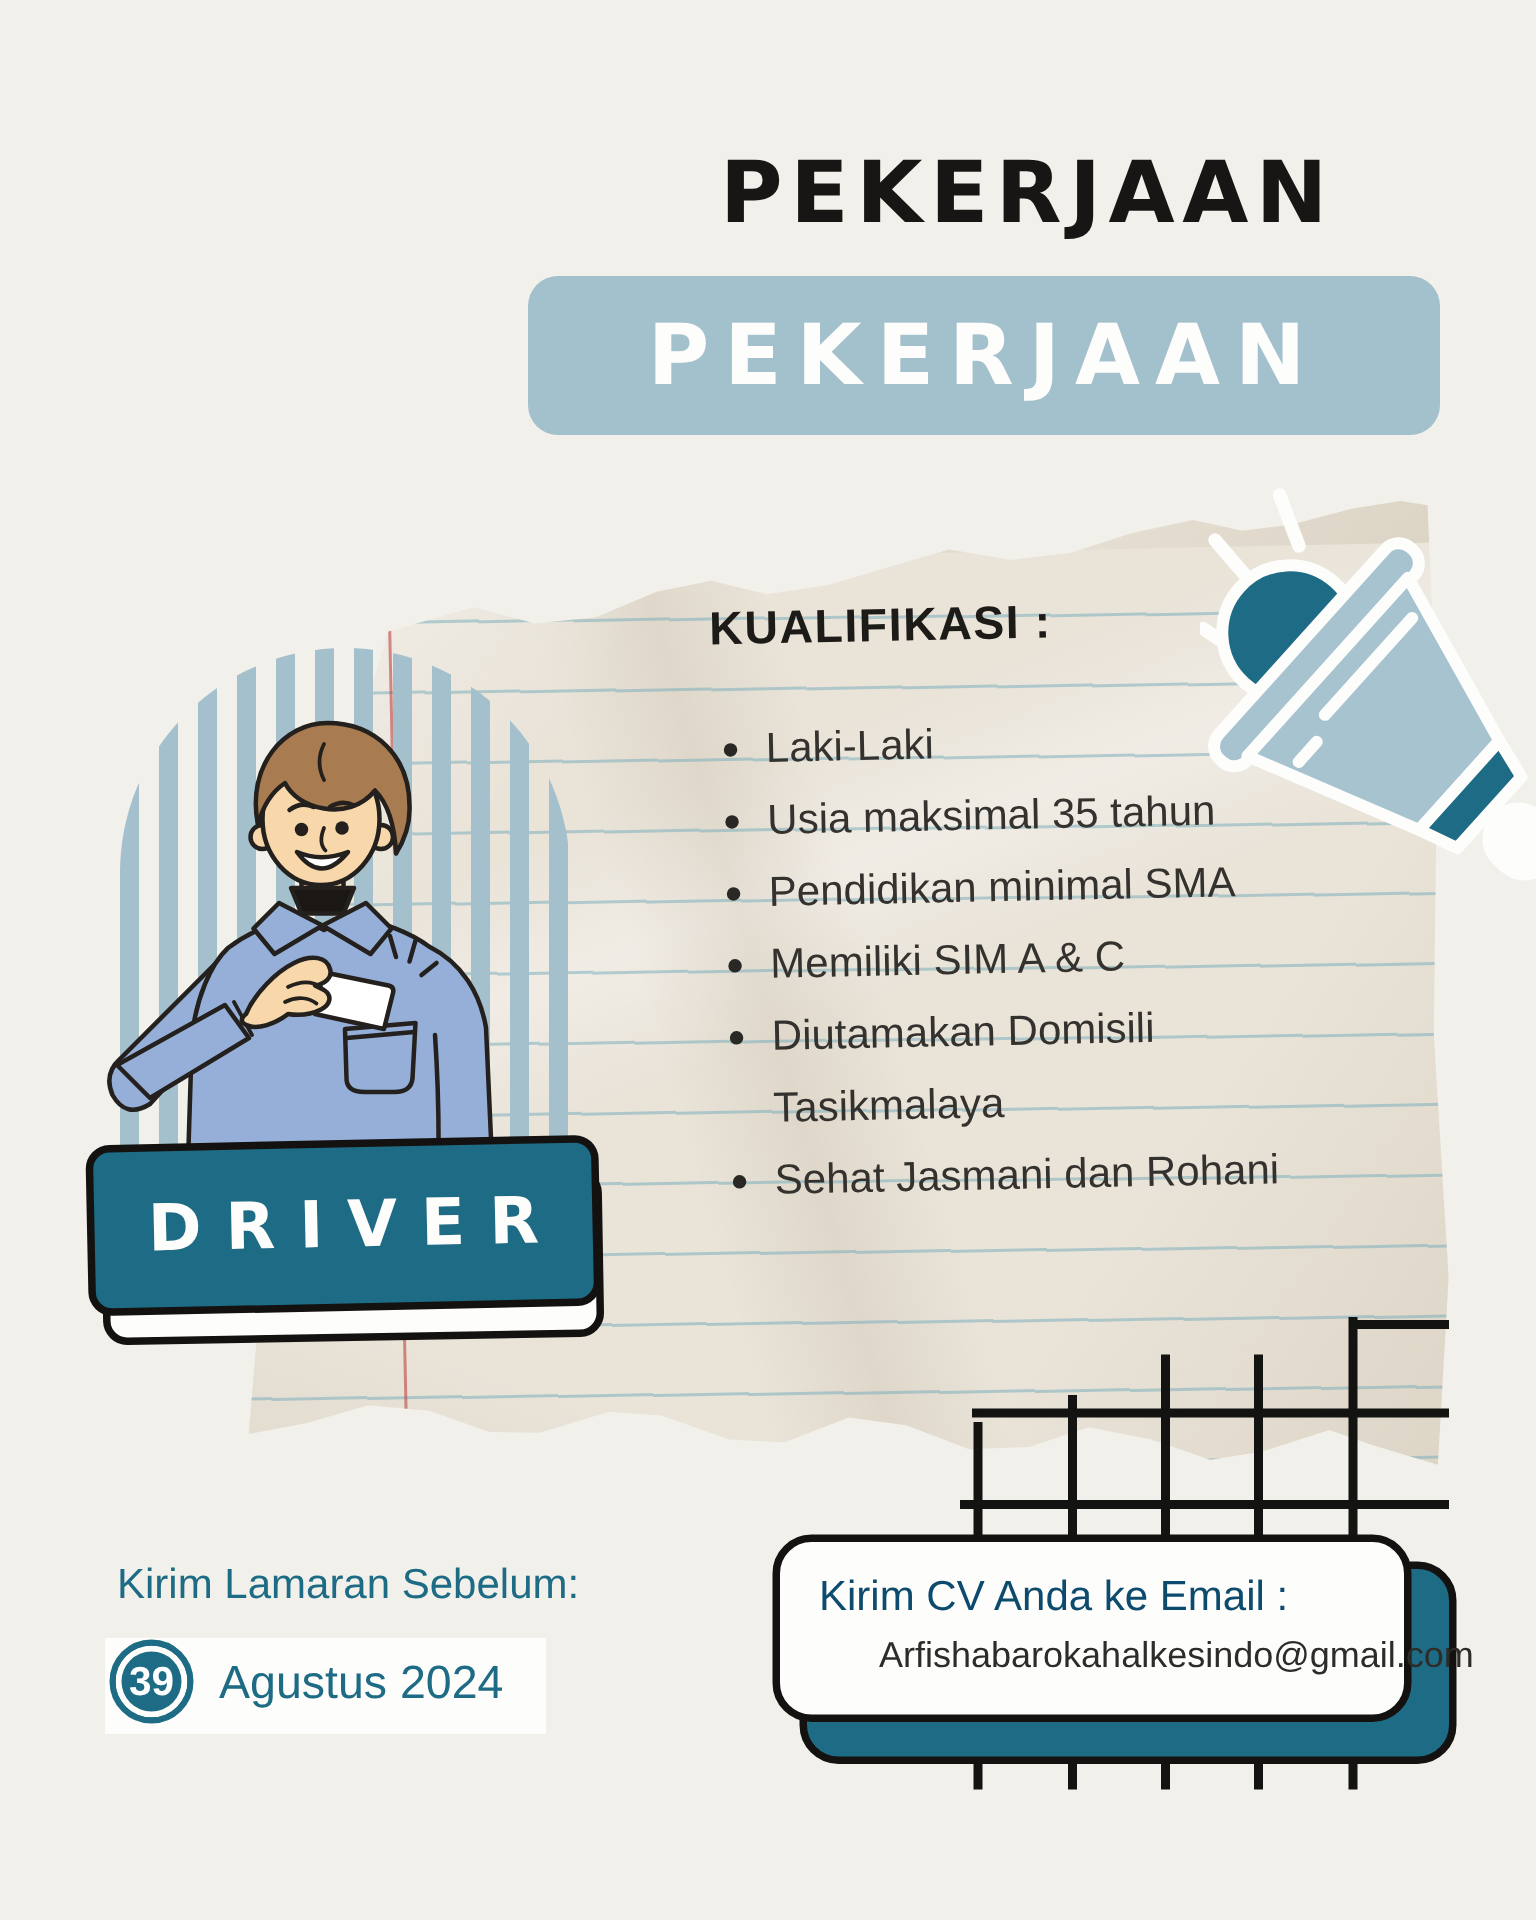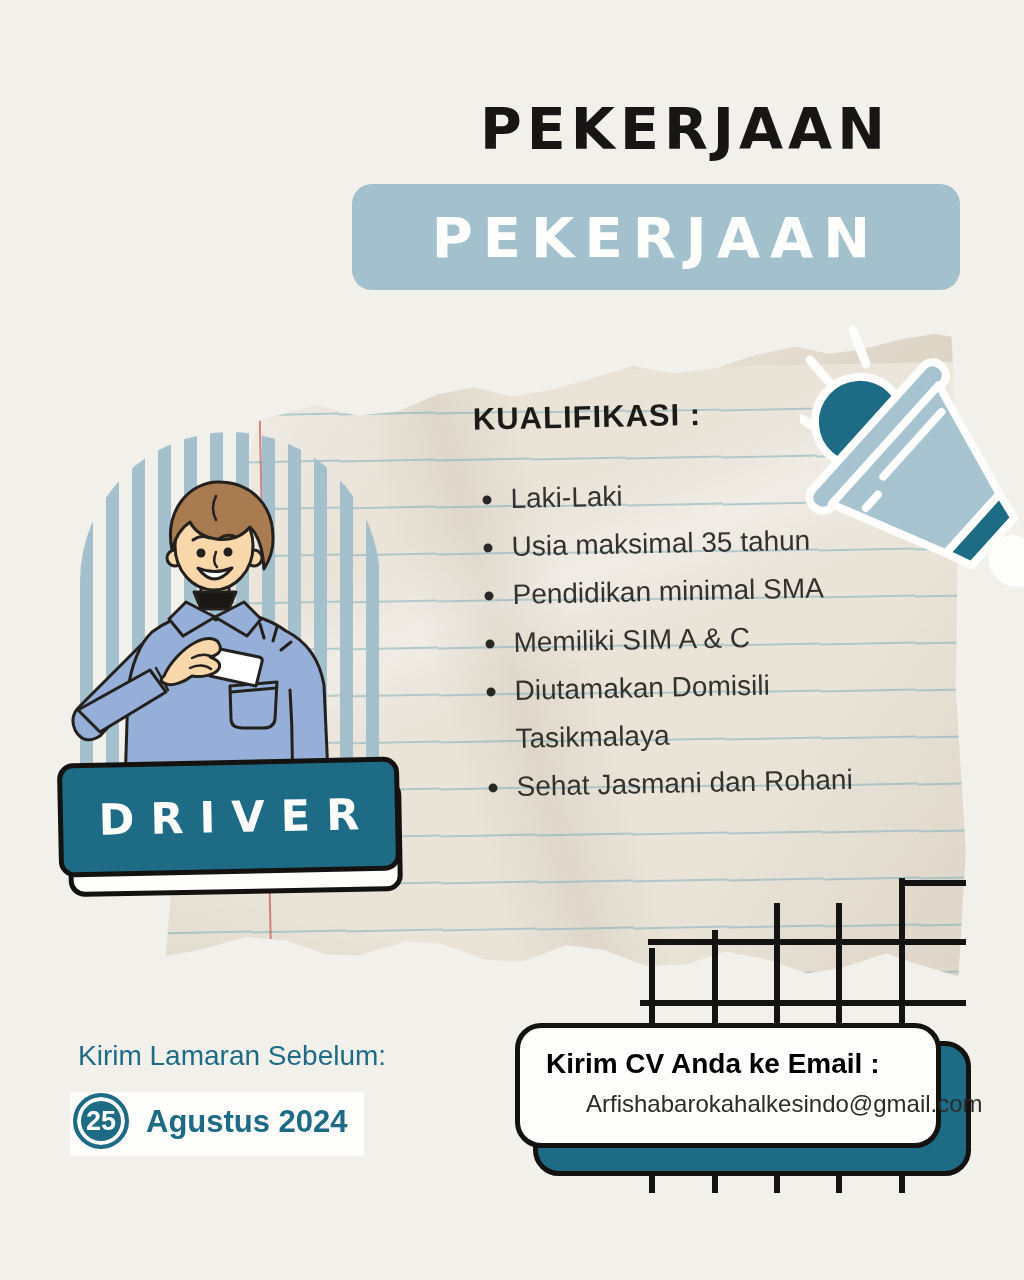--- a/index.html
+++ b/index.html
@@ -62,32 +62,32 @@
 
   
   .grid{position:absolute;left:635px;top:870px;width:340px;height:330px;z-index:2;}
 
   
   .email-shadow{position:absolute;left:533px;top:1041px;width:428px;height:125px;z-index:3;
        background:#1e6b85;border:5px solid #141210;border-radius:26px;}
   .email-box{position:absolute;left:515px;top:1023px;width:426px;height:125px;z-index:4;
        background:#fdfdfb;border:5px solid #141210;border-radius:26px;box-sizing:border-box;
        padding:20px 0 0 26px;}
-  .email-box .label{font-size:28px;font-weight:bold;color:#000000;}
+  .email-box .label{font-size:28px;font-weight:normal;color:#0c4a6e;}
   .email-box .email{font-size:24px;color:#2e2c29;margin-top:10px;margin-left:40px;}
 
   
   .deadline-label{position:absolute;left:78px;top:1040px;font-size:28px;font-weight:normal;
        color:#1e6b85;z-index:2;}
   .deadline-box{position:absolute;left:70px;top:1092px;width:294px;height:64px;background:#fdfdfb;z-index:2;}
   .day-circle{position:absolute;left:73px;top:1093px;width:56px;height:56px;border-radius:50%;
        background:#1e6b85;border:4px solid #1e6b85;box-shadow:inset 0 0 0 4px #fdfdfb;z-index:3;
        display:flex;align-items:center;justify-content:center;box-sizing:border-box;}
   .day-circle span{color:#fff;font-size:27px;font-weight:900;}
-  .month{position:absolute;left:146px;top:1104px;font-size:31px;font-weight:700;color:#1e6b85;z-index:3;}
+  .month{position:absolute;left:146px;top:1104px;font-size:31px;font-weight:400;color:#1e6b85;z-index:3;}
 </style>
 </head>
 <body>
 
 <div id="page">
 
   <div class="title-black">PEKERJAAN</div>
   <div class="title-pill">
     <span>PEKERJAAN</span>
   </div>
@@ -191,17 +191,17 @@
 
   <div class="email-shadow"></div>
   <div class="email-box">
     <div class="label">Kirim CV Anda ke Email :</div>
     <div class="email">Arfishabarokahalkesindo@gmail.com</div>
   </div>
 
   <div class="deadline-label">Kirim Lamaran Sebelum:</div>
   <div class="deadline-box"></div>
   <div class="day-circle">
-    <span>25</span>
+    <span>39</span>
   </div>
   <div class="month">Agustus 2024</div>
 
 </div>
 
 </body></html>

